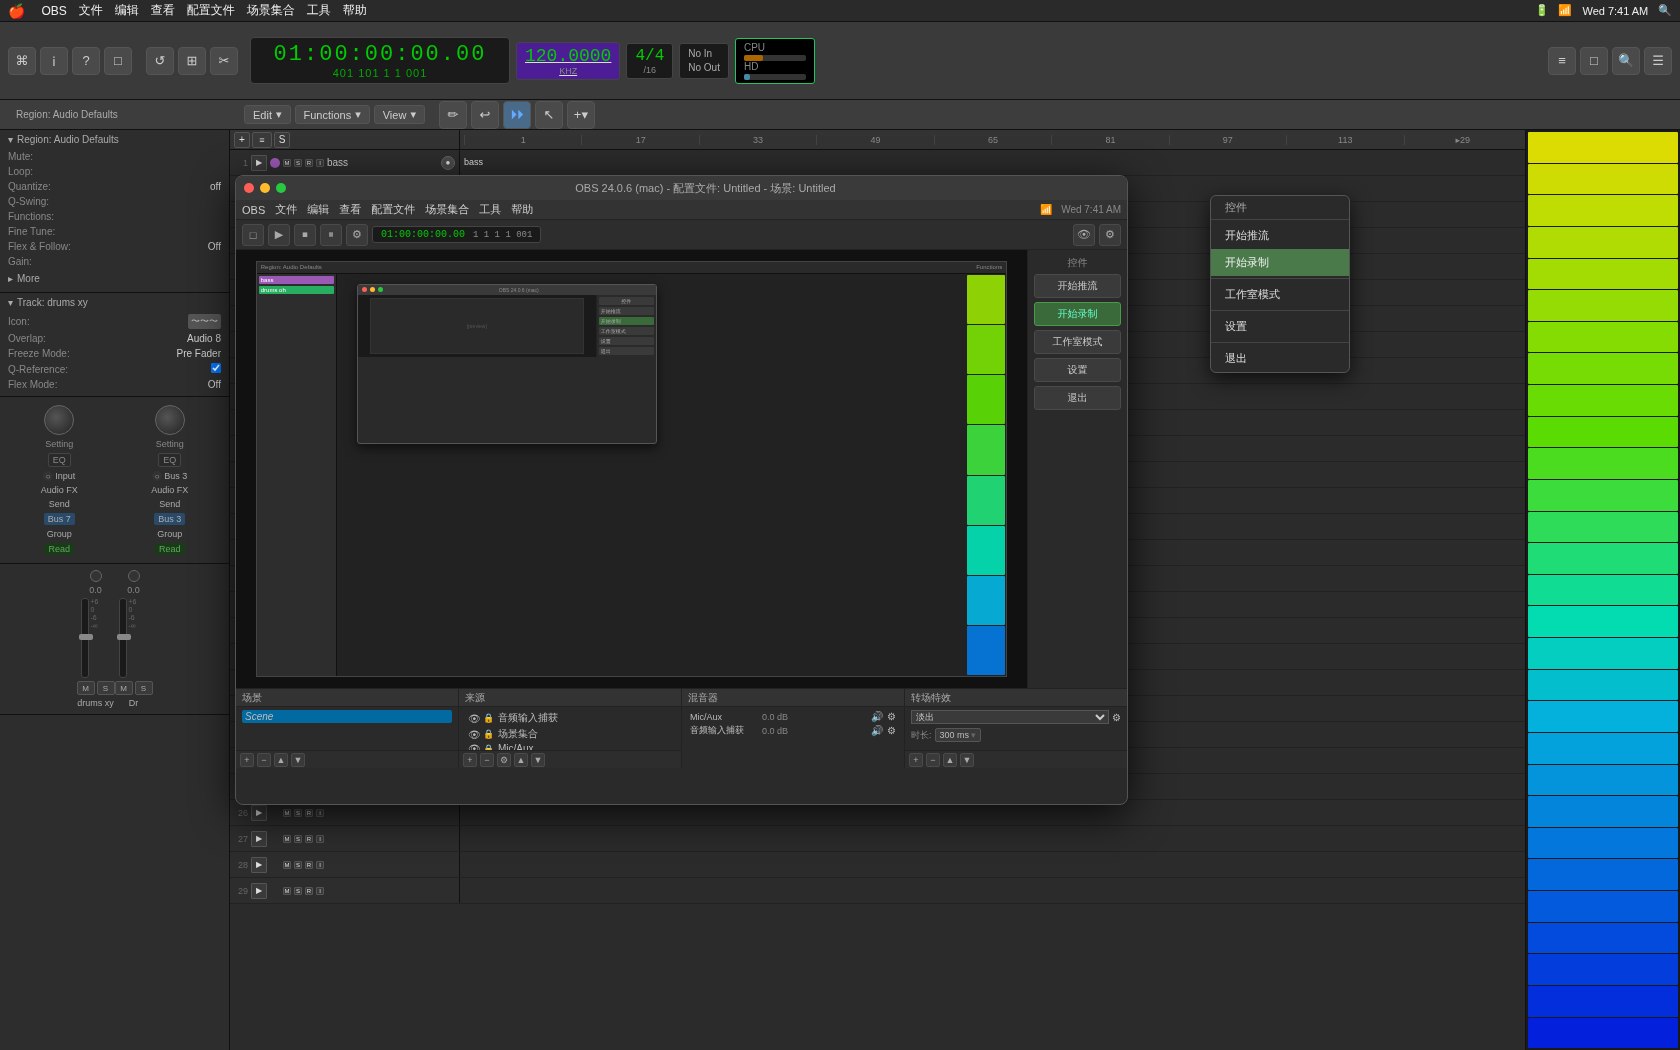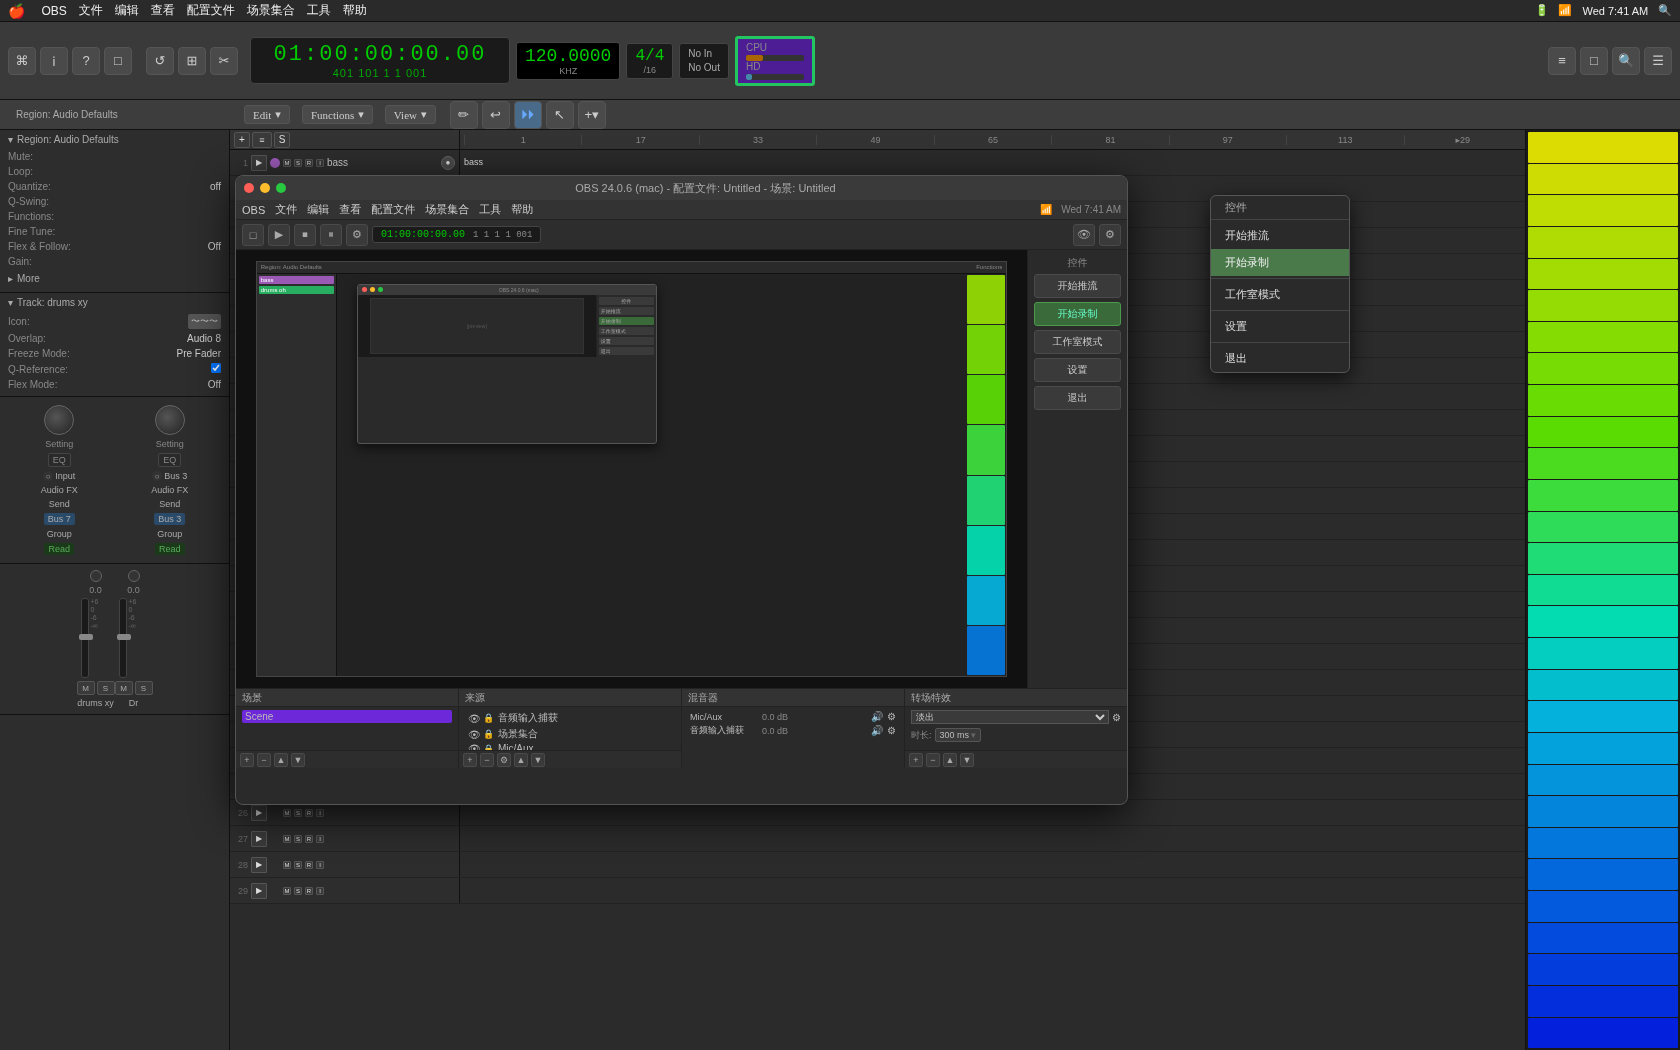--- a/index.html
+++ b/index.html
@@ -78,25 +78,26 @@
       font-family: 'Courier New', monospace;
       color: #00cc00;
       letter-spacing: 2px;
     }
     .transport-beats {
       font-size: 11px;
       color: #00aa00;
       letter-spacing: 1px;
     }
     .tempo-box {
-      background: #000000;
+      background: #4c1d95;
       border: 1px solid #444;
       border-radius: 3px;
       padding: 3px 8px;
       text-align: center;
+      text-decoration: underline;
     }
     .tempo-value { font-size: 18px; color: #00cc00; font-family: 'Courier New', monospace; }
     .tempo-label { font-size: 9px; color: #888; }
     .timesig-box {
       background: #1a1a1a;
       border: 1px solid #444;
       border-radius: 3px;
       padding: 3px 8px;
       text-align: center;
     }
@@ -104,22 +105,22 @@
     .no-in-out {
       background: #1a1a1a;
       border: 1px solid #444;
       border-radius: 3px;
       padding: 3px 8px;
       font-size: 10px;
       color: #aaa;
       line-height: 1.4;
     }
     .cpu-display {
-      background: #4c1d95;
-      border: 3px solid #22c55e;
+      background: #000000;
+      border: 1px solid #22c55e;
       border-radius: 3px;
       padding: 3px 8px;
       min-width: 80px;
     }
     .cpu-label { font-size: 10px; color: #888; }
     .cpu-bar { height: 6px; background: #333; border-radius: 2px; margin-top: 2px; }
     .cpu-bar-fill { height: 100%; background: #aa6600; border-radius: 2px; width: 30%; }
 
     
     .toolbar-row2 {
@@ -469,21 +470,21 @@
       padding: 3px 6px;
       font-size: 10px;
       color: #bbb;
       overflow: hidden;
     }
     .obs-panel-item {
       padding: 1px 3px;
       cursor: pointer;
       border-radius: 2px;
     }
-    .obs-panel-item.selected { background: #6d28d9; }
+    .obs-panel-item.selected { background: #0369a1; font-style: italic; }
     .obs-panel-footer {
       height: 18px;
       background: #2d2d2d;
       display: flex;
       align-items: center;
       padding: 0 4px;
       gap: 3px;
       border-top: 1px solid #222;
     }
     .obs-footer-btn {
@@ -664,21 +665,21 @@
       <div class="toolbar-icon-btn">□</div>
       <div class="toolbar-icon-btn">🔍</div>
       <div class="toolbar-icon-btn">☰</div>
     </div>
   </div>
 
   <div class="toolbar-row2">
     <div style="width:230px; min-width:230px; display:flex; align-items:center; gap:4px; padding:0 8px;">
       <span style="font-size:10px;color:#aaa;">Region: Audio Defaults</span>
     </div>
-    <div style="display:flex;gap:12px;align-items:flex-end;font-family:Liberation Serif, serif;">
+    <div style="display:flex;gap:4px;align-items:flex-end;">
       <div class="toolbar-dropdown">
         <span>Edit</span>
           <span class="triangle-down"></span>
       </div>
       <div class="toolbar-dropdown">
         <span>Functions</span>
           <span class="triangle-down"></span>
       </div>
       <div class="toolbar-dropdown">
         <span>View</span>

